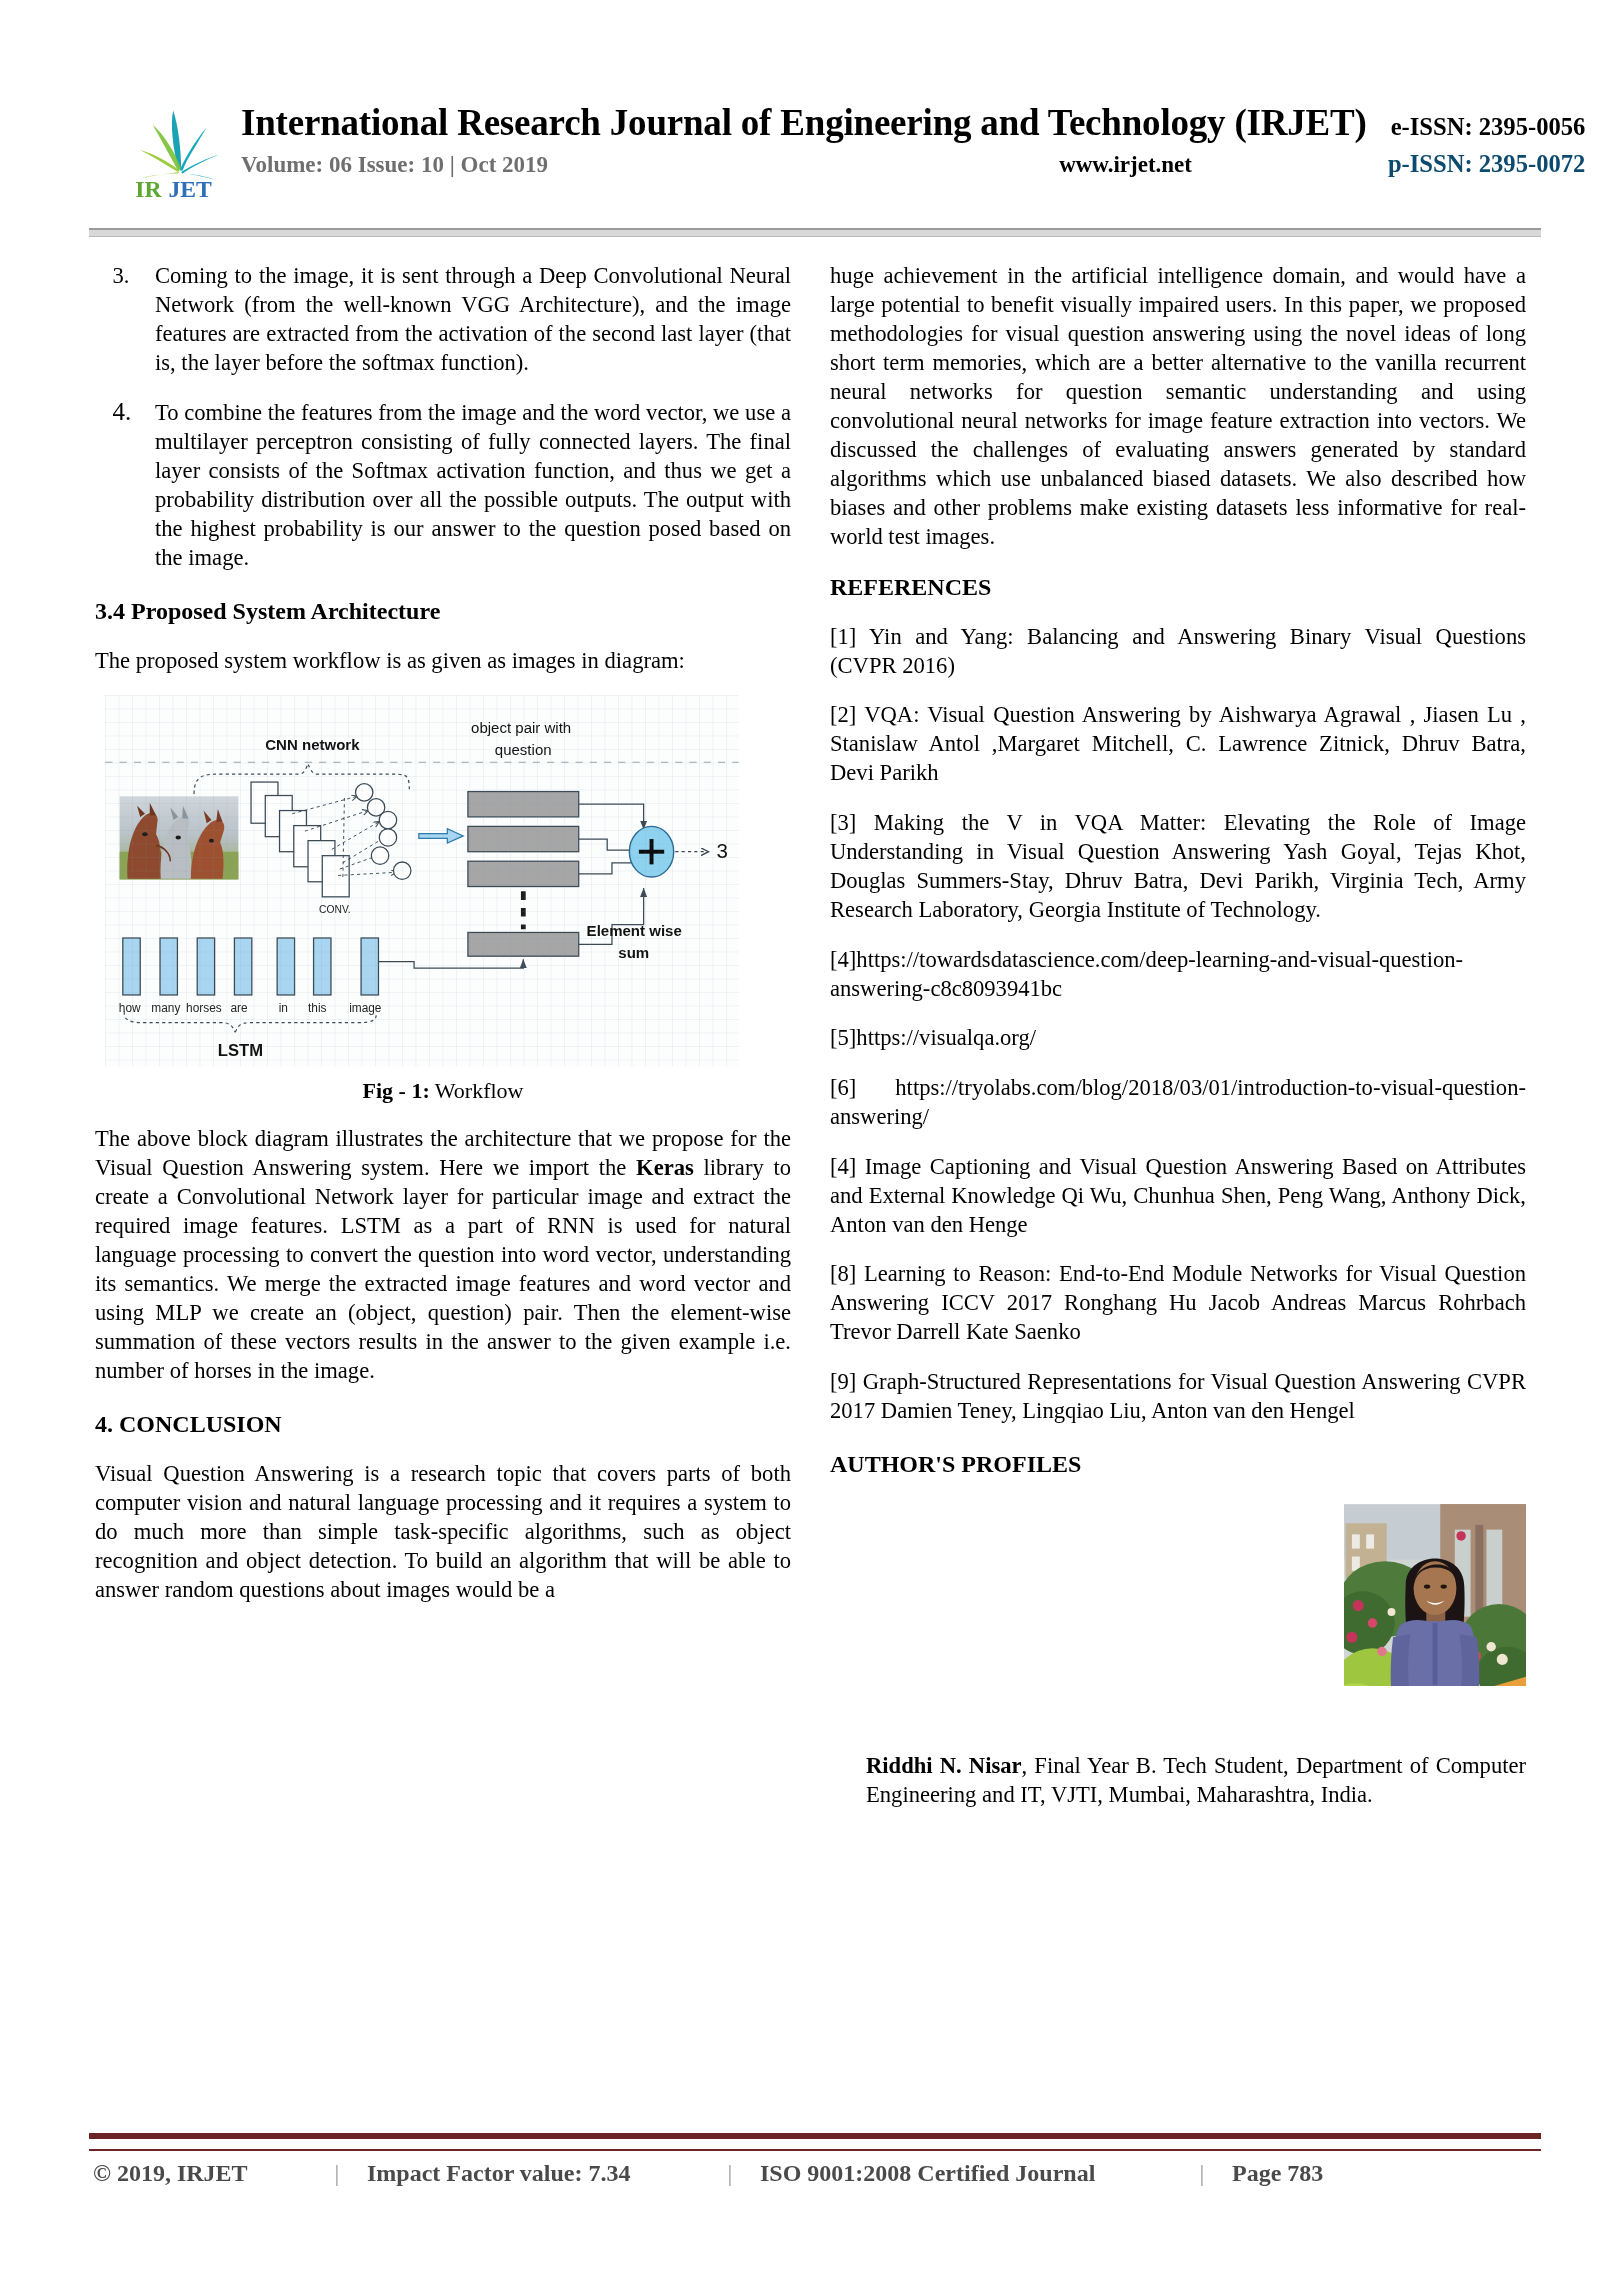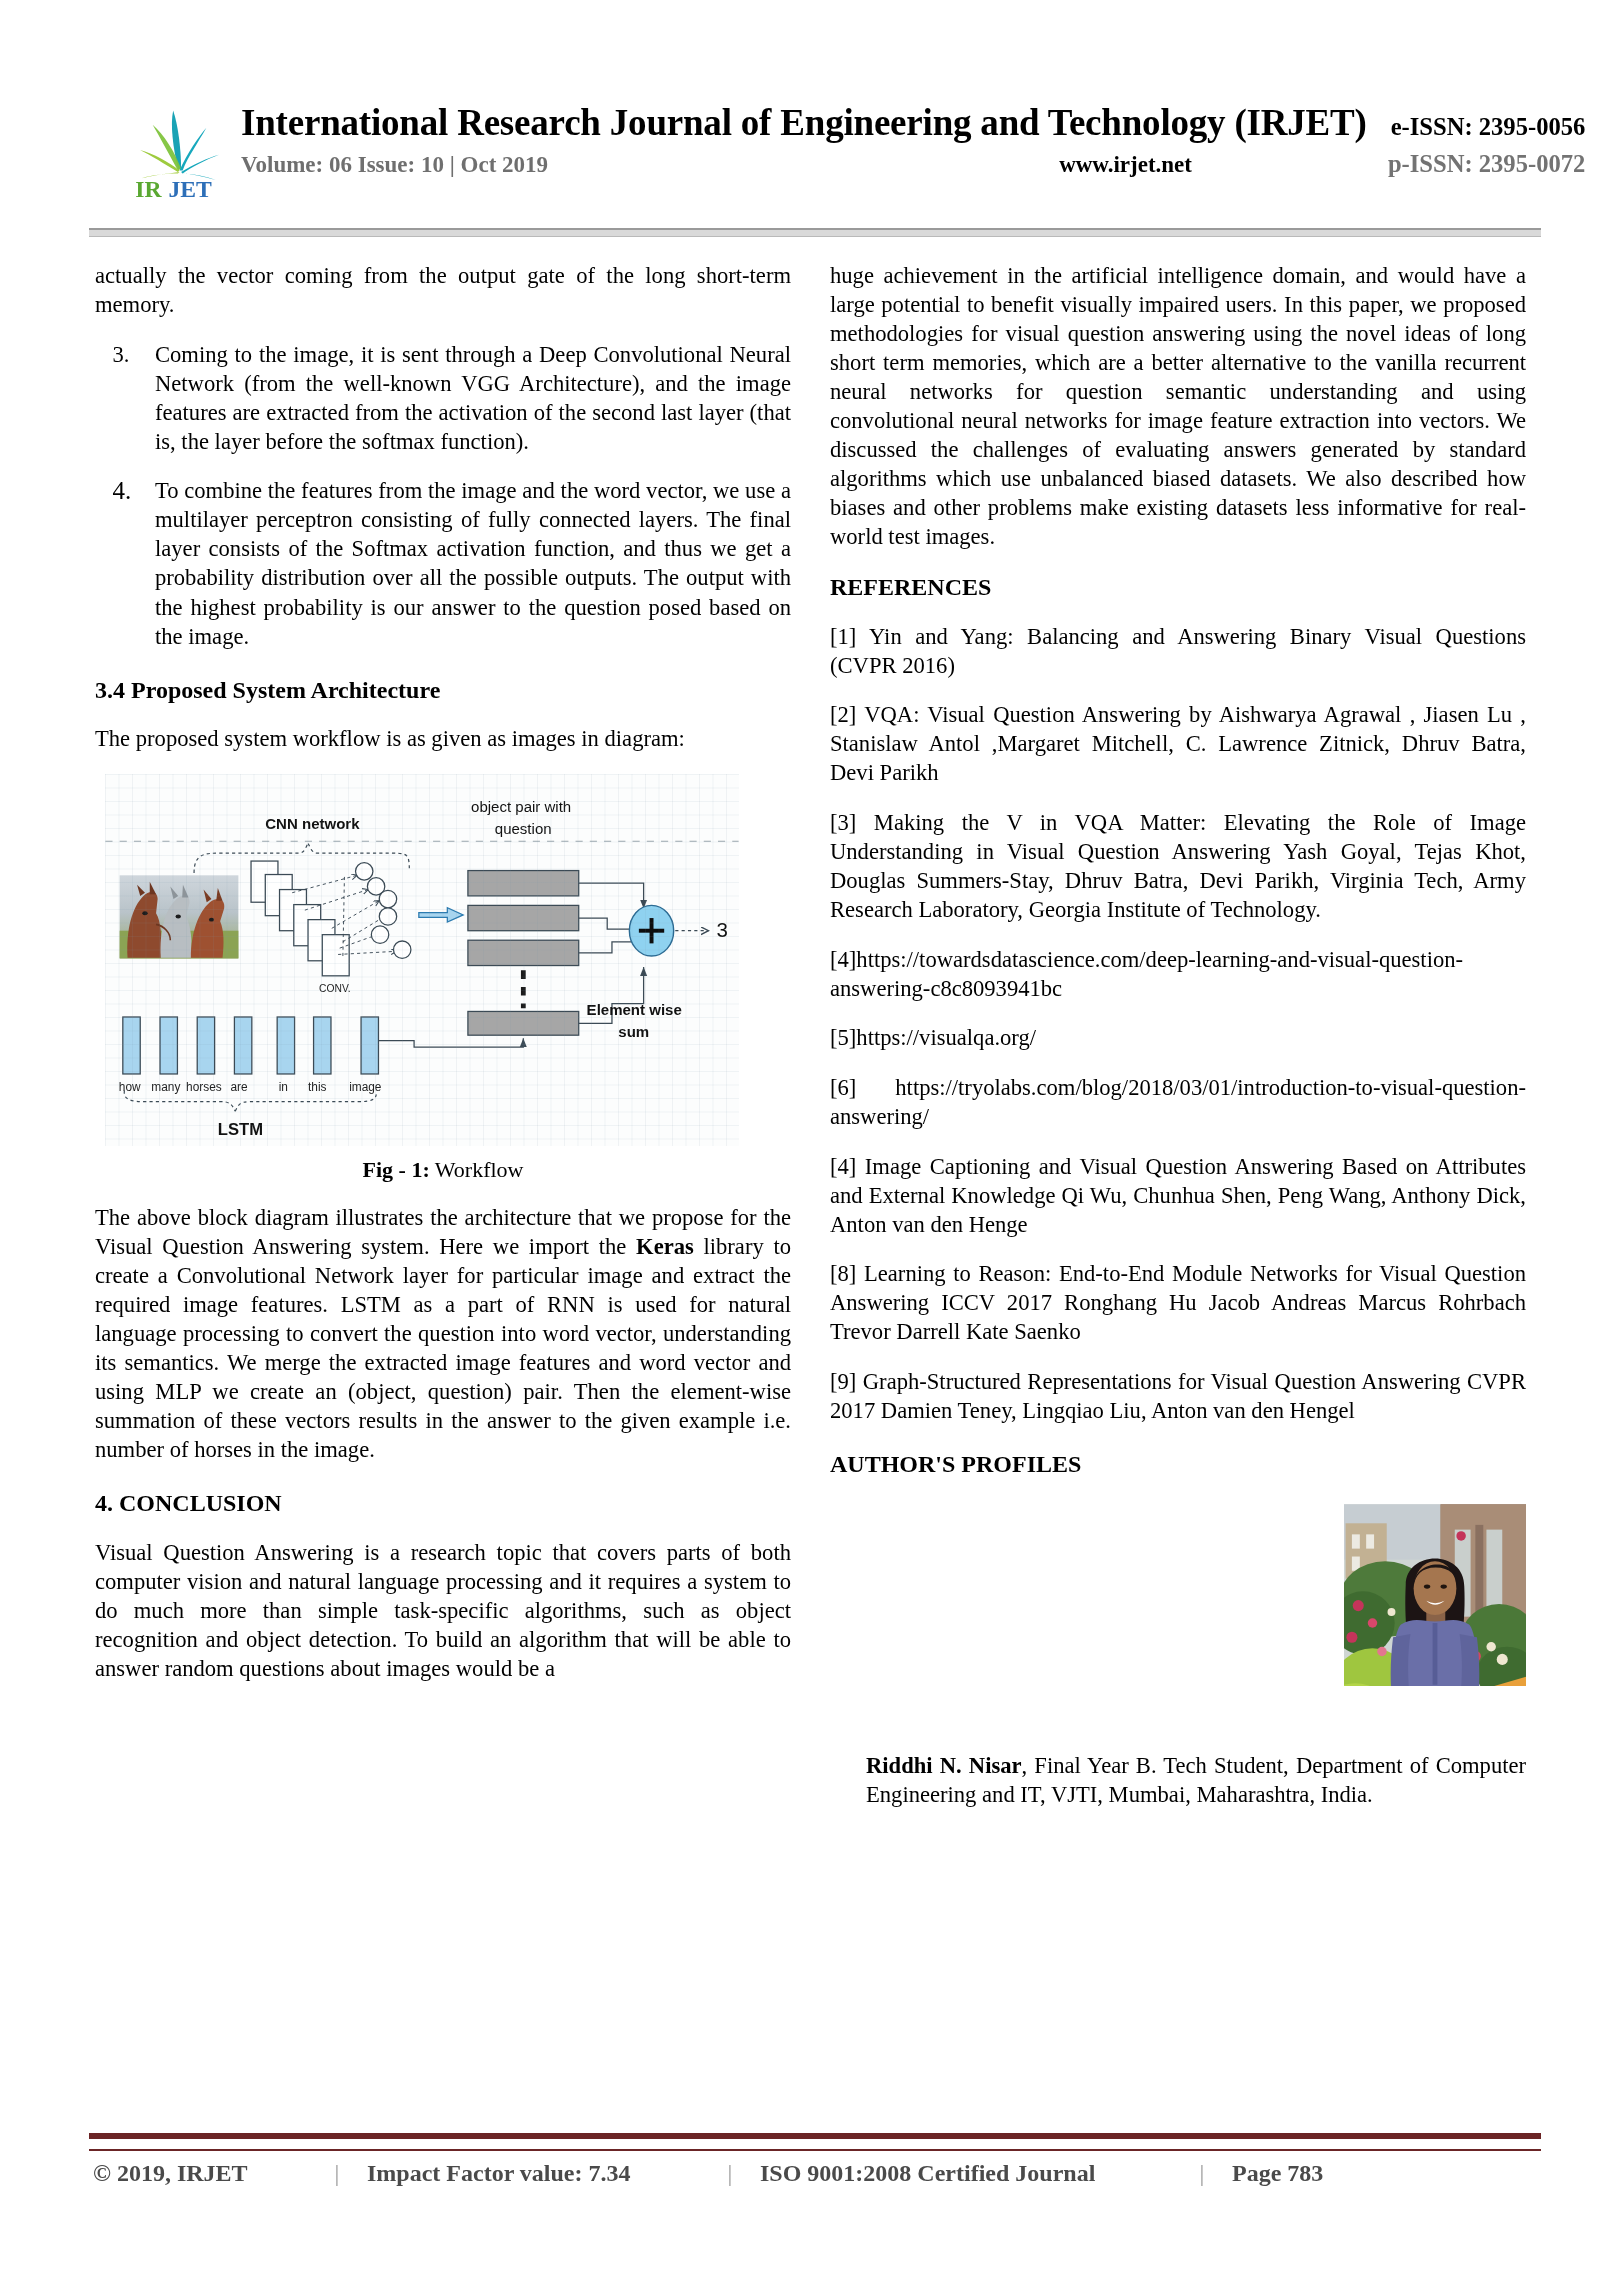--- a/index.html
+++ b/index.html
@@ -89,21 +89,21 @@
     font-size: 23px;
     color: #000;
     white-space: nowrap;
     width: 507px;
     text-align: right;
   }
   .pissn {
     font-family: "Liberation Serif", serif;
     font-weight: bold;
     font-size: 24.6px;
-    color: #737373;
+    color: #0c4a6e;
     white-space: nowrap;
     text-align: right;
     flex: 1 1 auto;
   }
   .hdr-rule {
     position: absolute;
     left: 89px;
     top: 228px;
     width: 1452px;
     height: 5.5px;
@@ -286,21 +286,20 @@
         <span class="volume">Volume: 06 Issue: 10 | Oct 2019</span>
         <span class="website">www.irjet.net</span>
         <span class="pissn">p-ISSN: 2395-0072</span>
       </div>
     </div>
   </div>
   <div class="hdr-rule"></div>
 
   <div class="col col-left">
 
-    <p class="body">actually the vector coming from the output gate of the long short-term memory.</p>
 
     <ol class="numlist">
       <li>
         <span class="num">3.</span>
         <span>Coming to the image, it is sent through a Deep Convolutional Neural Network (from the well-known VGG Architecture), and the image features are extracted from the activation of the second last layer (that is, the layer before the softmax function).</span>
       </li>
       <li>
         <span class="num big">4.</span>
         <span>To combine the features from the image and the word vector, we use a multilayer perceptron consisting of fully connected layers. The final layer consists of the Softmax activation function, and thus we get a probability distribution over all the possible outputs. The output with the highest probability is our answer to the question posed based on the image.</span>
       </li>

